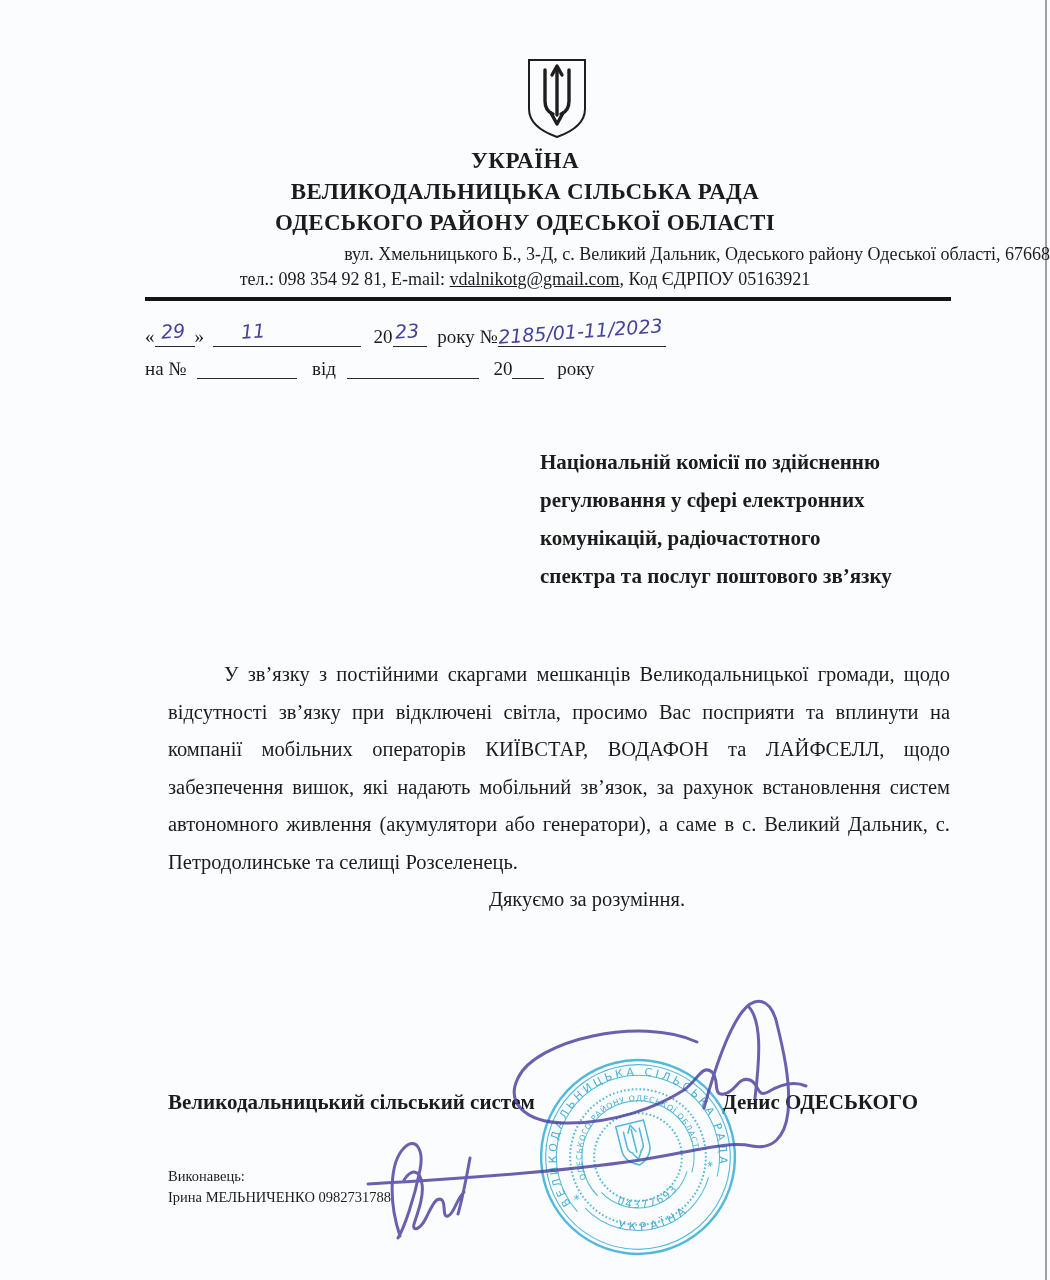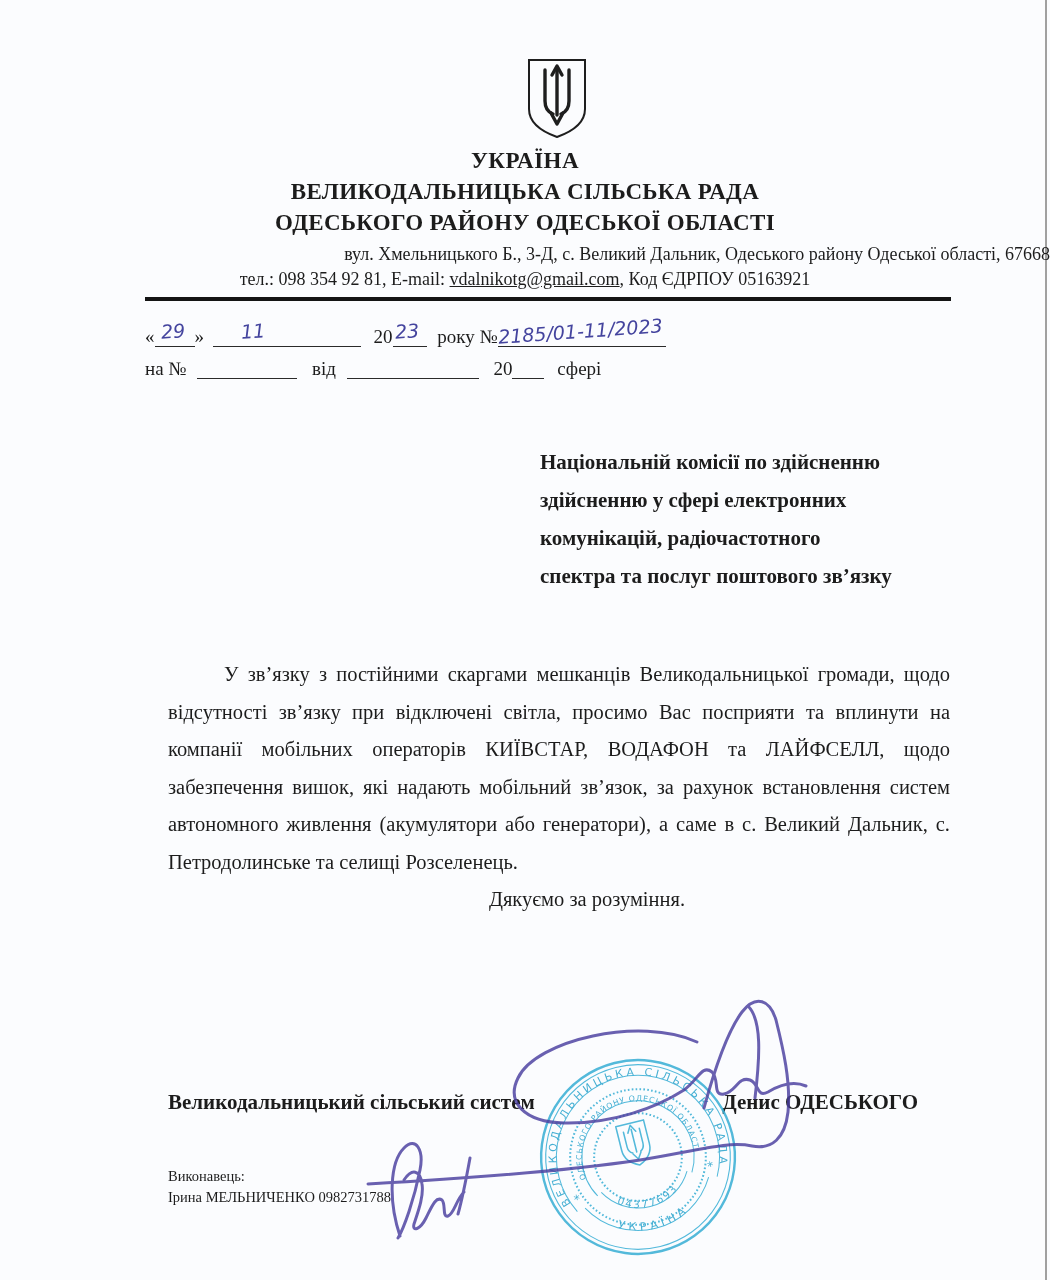--- a/index.html
+++ b/index.html
@@ -71,26 +71,26 @@
     <span class="u" style="width:148px;margin-left:4px;"><span class="hand hand-in" style="left:28px;">11</span></span>
     <span style="margin-left:8px;">20</span><span class="u" style="width:34px;"><span class="hand hand-in" style="left:2px;">23</span></span>
     <span style="margin-left:6px;">року №</span><span class="u" style="width:168px;"><span class="hand hand-in" style="left:0;">2185/01-11/2023</span></span>
   </div>
   <div class="refrow2">
     <span>на №</span>
     <span class="u" style="width:100px;margin-left:6px;"></span>
     <span style="margin-left:10px;">від</span>
     <span class="u" style="width:132px;margin-left:6px;"></span>
     <span style="margin-left:10px;">20</span><span class="u" style="width:32px;"></span>
-    <span style="margin-left:8px;">сфері</span>
+    <span style="margin-left:8px;">року</span>
   </div>
 
   <div class="addressee">
     <div>Національній комісії по здійсненню</div>
-    <div>здійсненню у сфері електронних</div>
+    <div>регулювання у сфері електронних</div>
     <div>комунікацій, радіочастотного</div>
     <div>спектра та послуг поштового зв’язку</div>
   </div>
 
   <div class="body-text">
     <p>У зв’язку з постійними скаргами мешканців Великодальницької громади, щодо відсутності зв’язку при відключені світла, просимо Вас посприяти та вплинути на компанії мобільних операторів КИЇВСТАР, ВОДАФОН та ЛАЙФСЕЛЛ, щодо забезпечення вишок, які надають мобільний зв’язок, за рахунок встановлення систем автономного живлення (акумулятори або генератори), а саме в с. Великий Дальник, с. Петродолинське та селищі Розселенець.</p>
     <p class="short">Дякуємо за розуміння.</p>
   </div>
 
   <div class="signrow">

